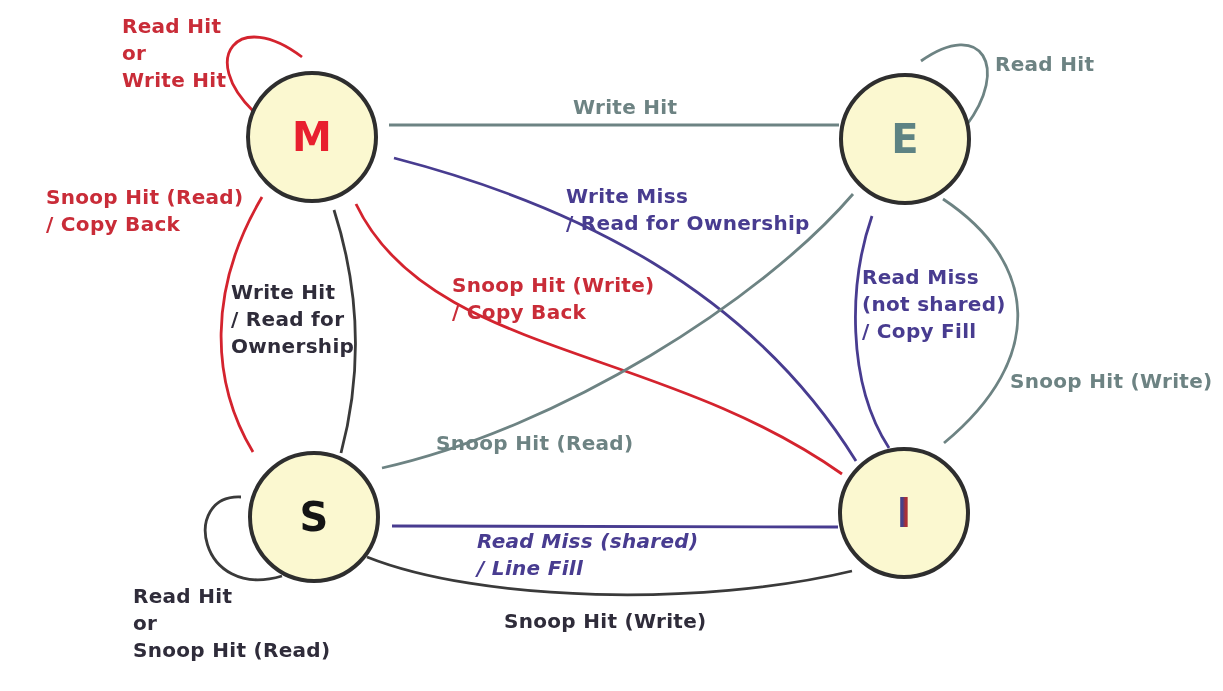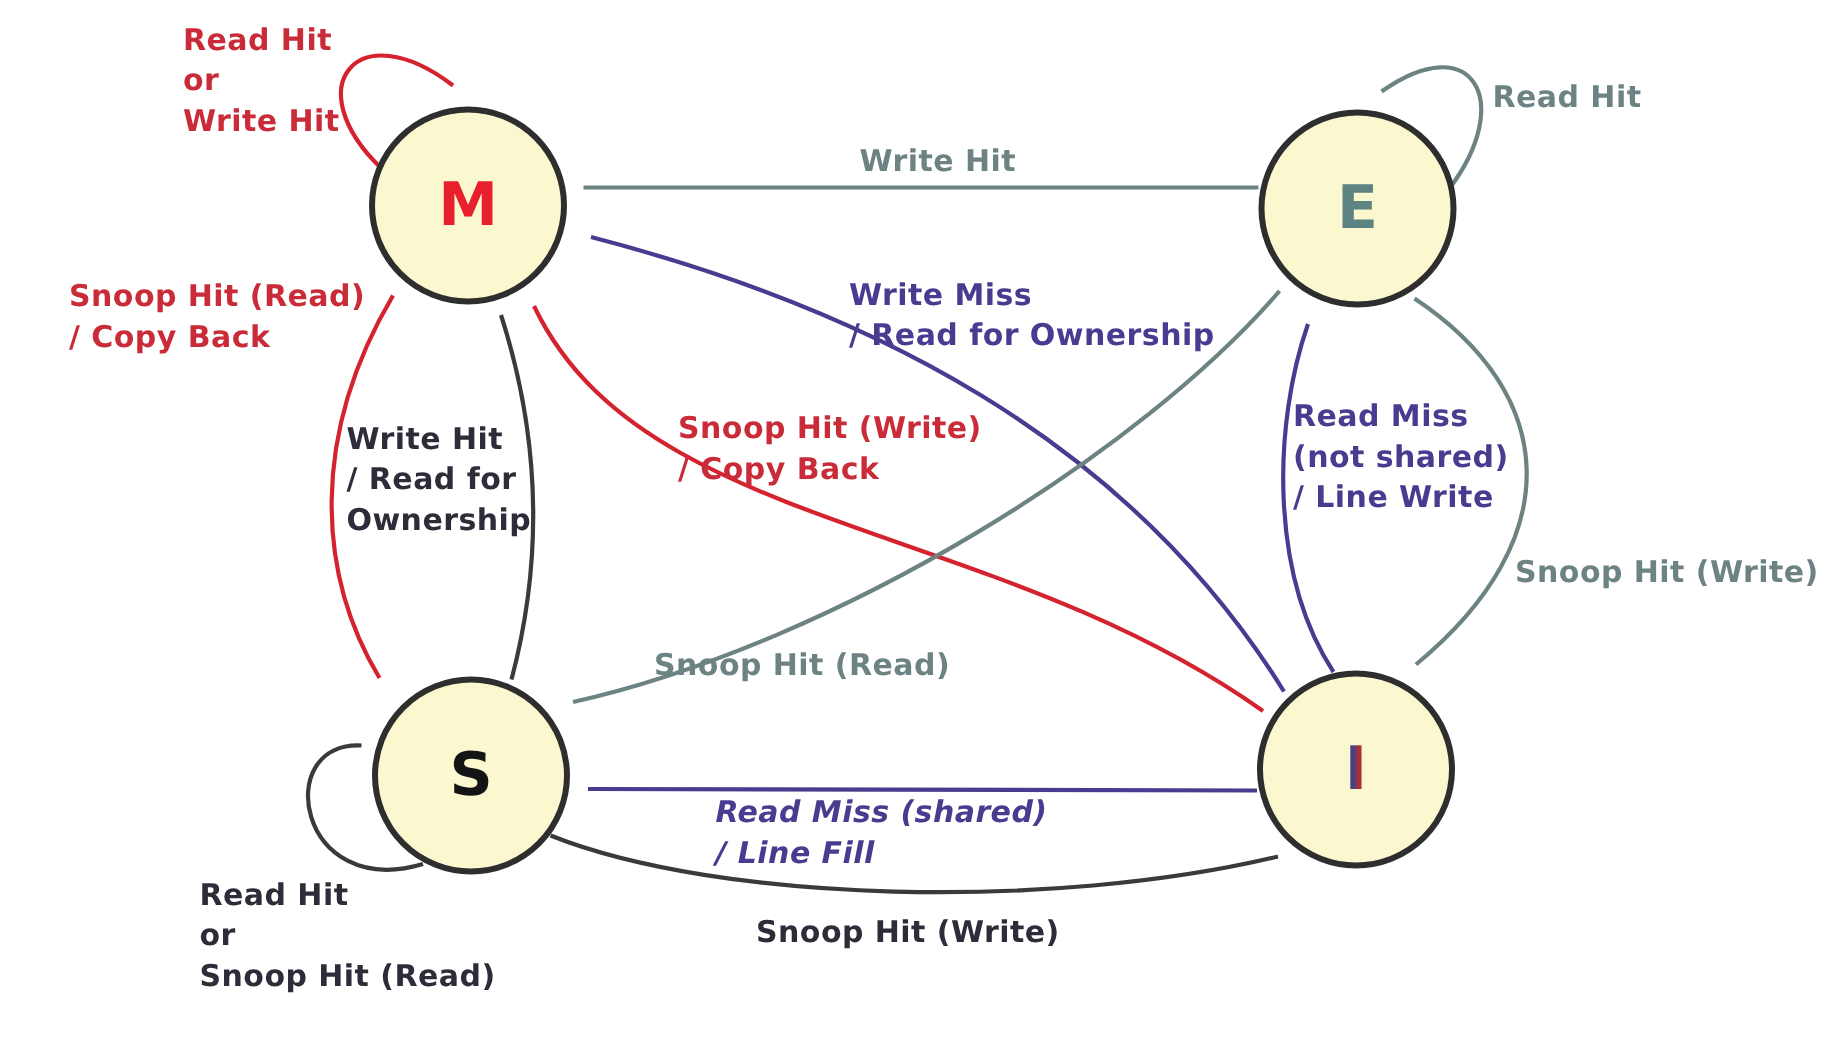--- a/index.html
+++ b/index.html
@@ -100,21 +100,21 @@
   <div class="lbl lbl-red" style="left:46px;top:184px;">Snoop Hit (Read)
 / Copy Back</div>
   <div class="lbl lbl-dark" style="left:231px;top:279px;">Write Hit
 / Read for
 Ownership</div>
   <div class="lbl lbl-red" style="left:452px;top:272px;">Snoop Hit (Write)
 / Copy Back</div>
   <div class="lbl lbl-gray" style="left:436px;top:430px;">Snoop Hit (Read)</div>
   <div class="lbl lbl-purple" style="left:862px;top:264px;">Read Miss
 (not shared)
-/ Line Write</div>
+/ Copy Fill</div>
   <div class="lbl lbl-gray" style="left:1010px;top:368px;">Snoop Hit (Write)</div>
   <div class="lbl lbl-purple" style="left:477px;top:528px;font-style:italic;">Read Miss (shared)
 / Line Fill</div>
   <div class="lbl lbl-dark" style="left:504px;top:608px;">Snoop Hit (Write)</div>
   <div class="lbl lbl-dark" style="left:133px;top:583px;">Read Hit
 or
 Snoop Hit (Read)</div>
 
 </div>
 

